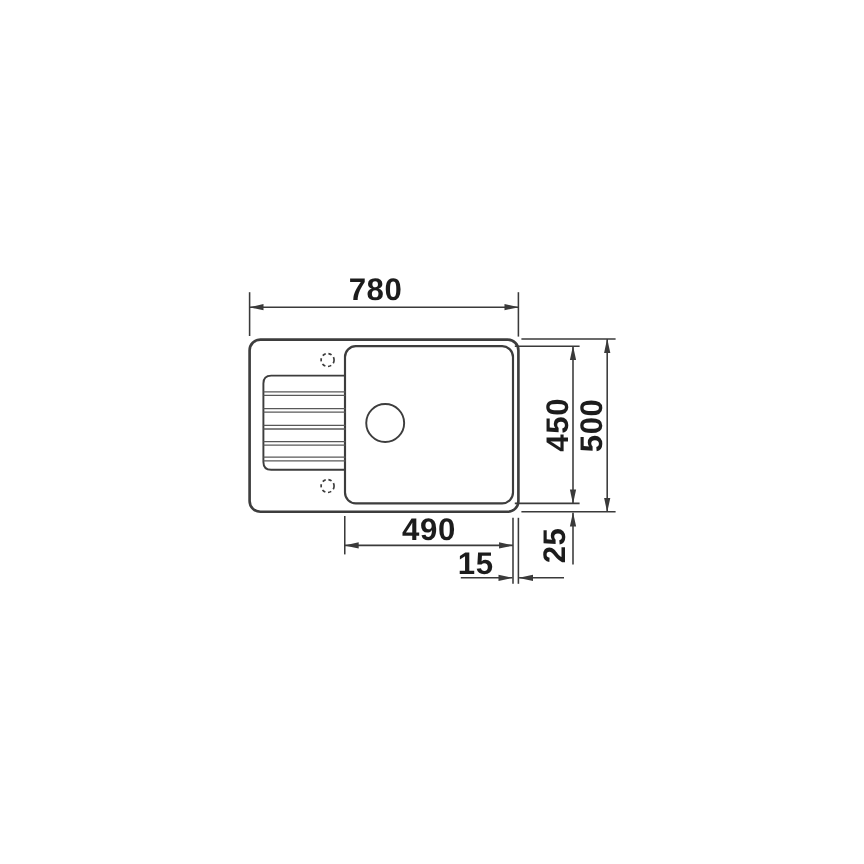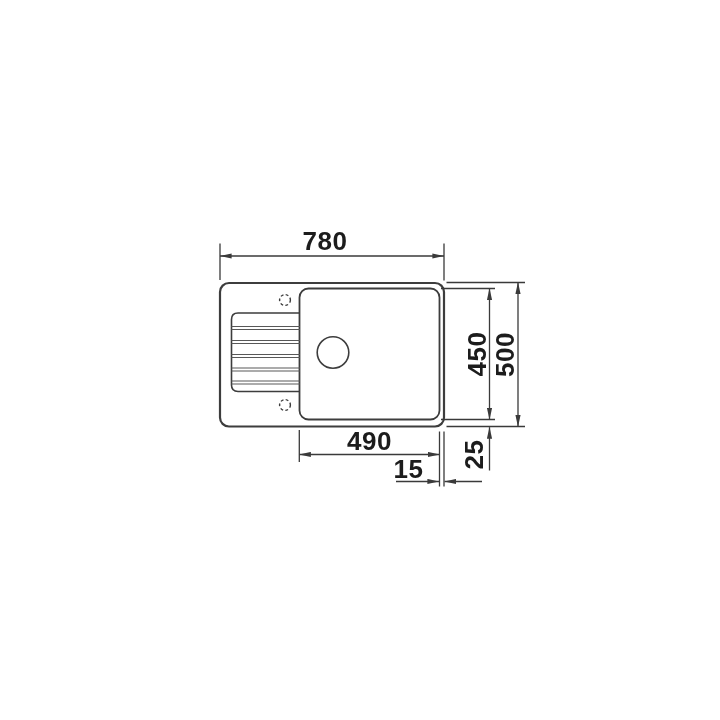--- a/index.html
+++ b/index.html
@@ -8,21 +8,20 @@
     width: 720px;
     height: 720px;
     background: #ffffff;
     overflow: hidden;
   }
   .canvas {
     position: relative;
     width: 609px;
     height: 720px;
     background: #ffffff;
-    padding-left: 12px;
   }
   svg { display: block; }
   .outline-stroke { stroke: #3d3d3d; fill: none; }
   .dim-stroke { stroke: #3a3a3a; fill: none; stroke-width: 1.3; }
   .rib-stroke { stroke: #585858; stroke-width: 1.1; }
   .dim-label {
     font-family: "Liberation Sans", sans-serif;
     font-weight: 700;
     font-size: 26px;
     letter-spacing: 0.5px;

